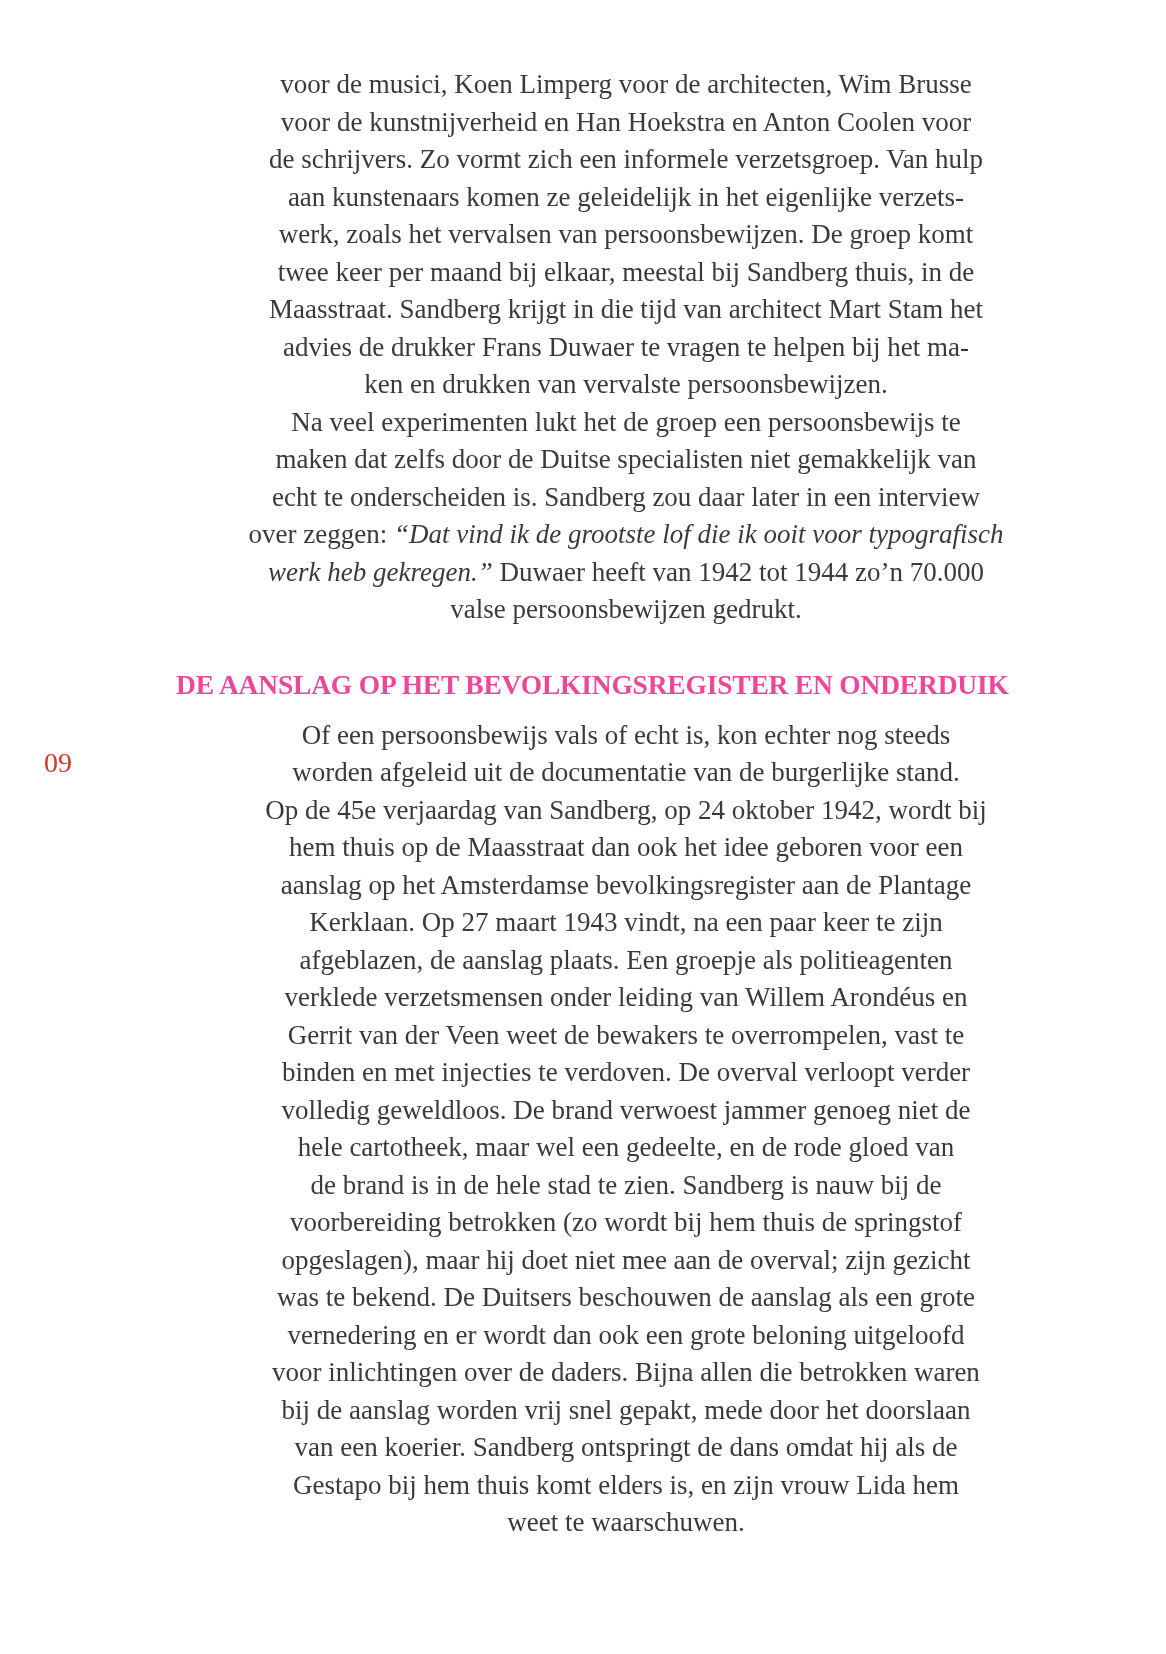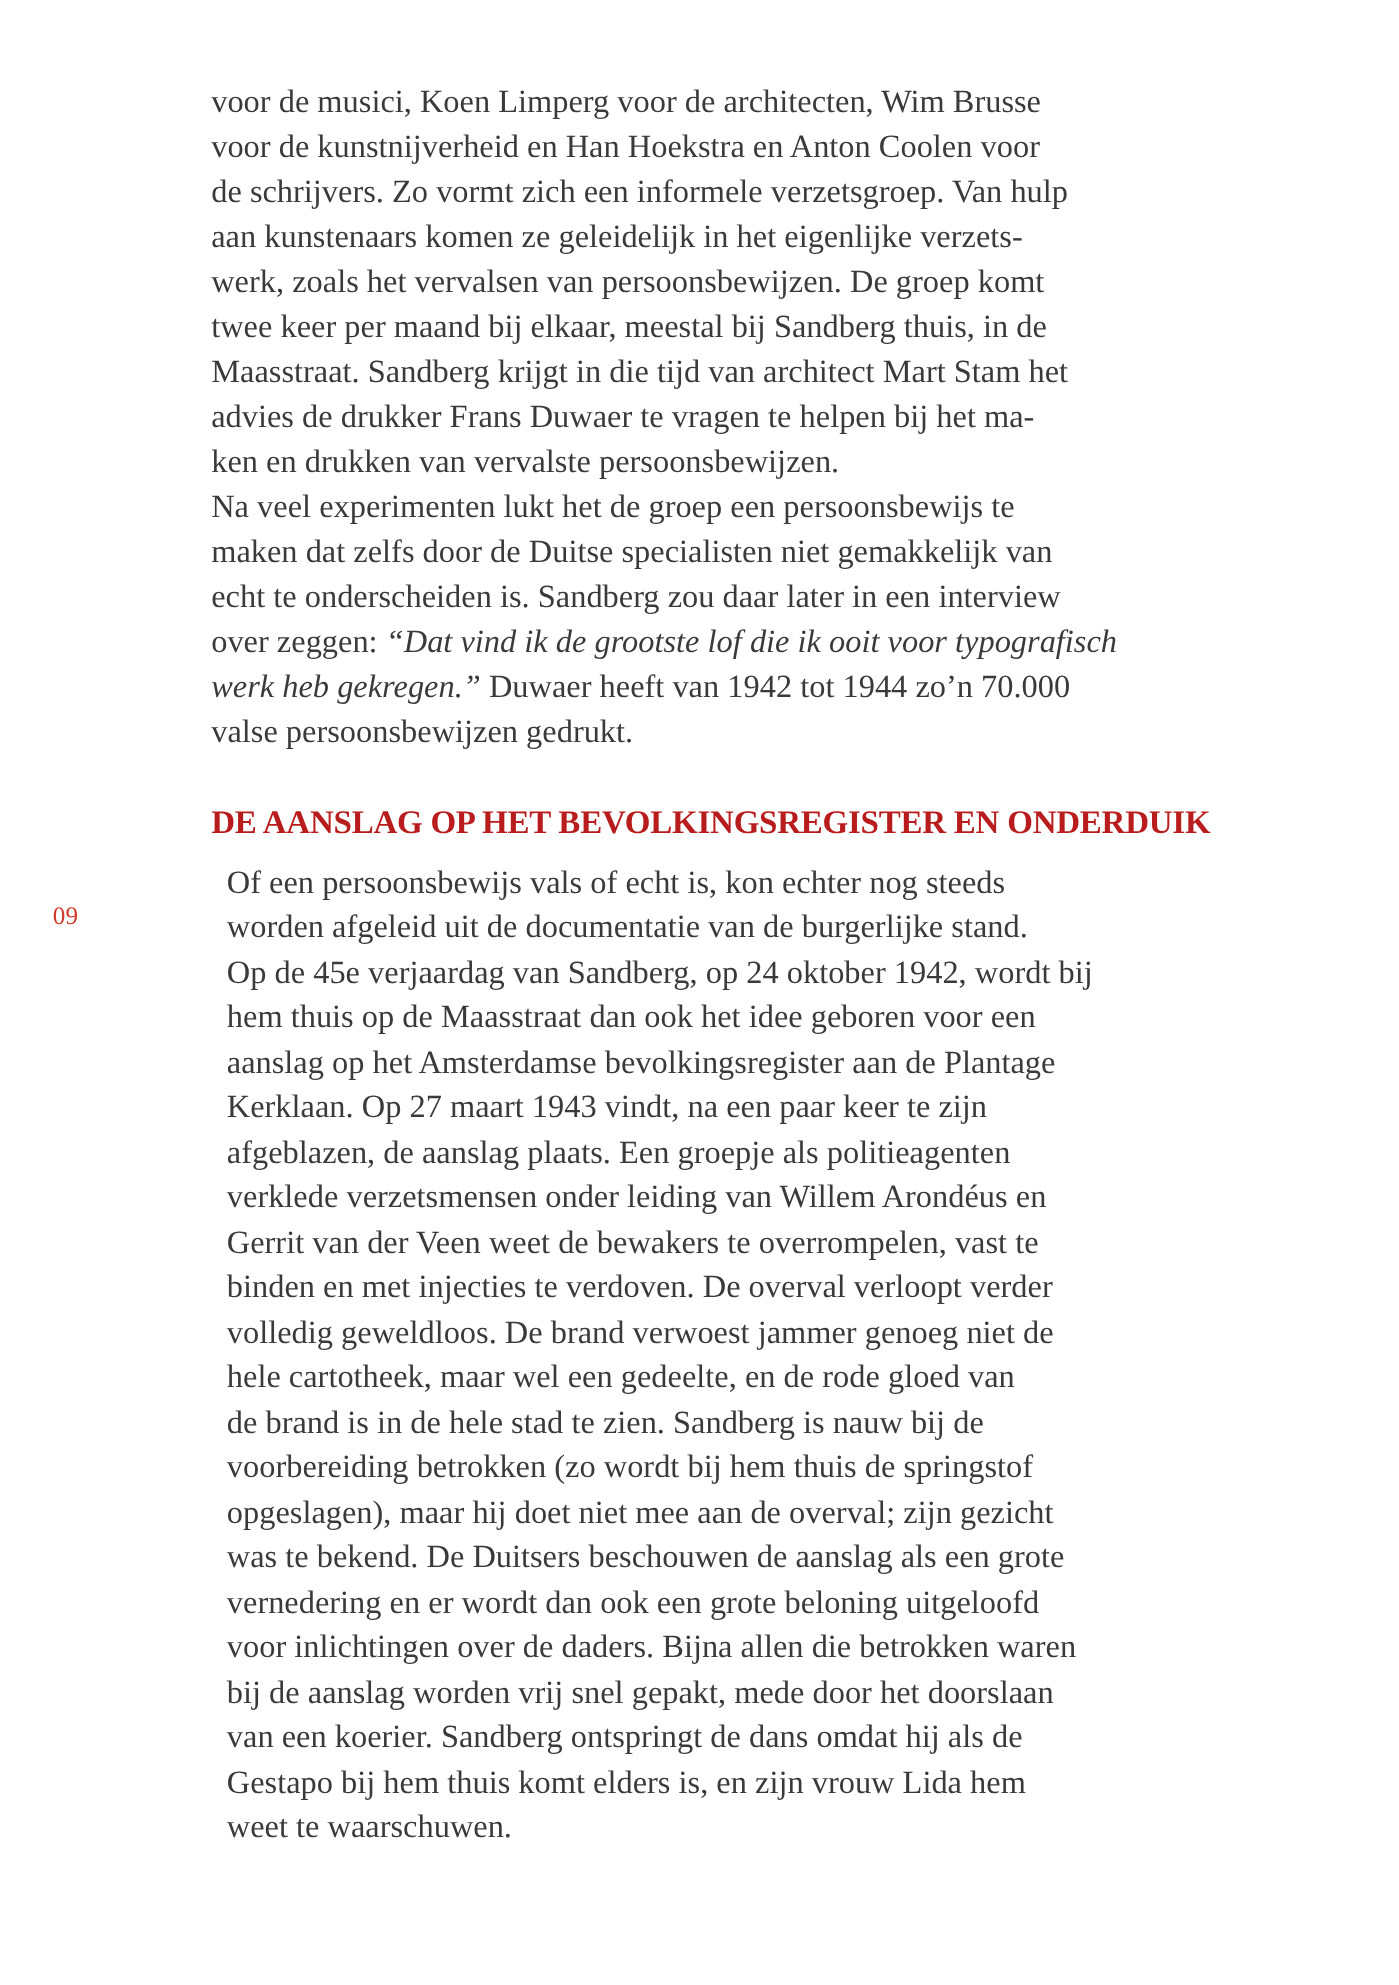--- a/index.html
+++ b/index.html
@@ -21,45 +21,46 @@
     top: 66px;
     width: 900px;
     color: #3a3a3a;
     font-size: 27px;
     line-height: 37.5px;
     white-space: pre-line;
   }
   .para {
     margin: 0;
     padding: 0;
+    text-align: center;
   }
   .quote-italic {
     font-style: italic;
     margin-top: 32px;
   }
   .section-heading {
     margin: 37.5px 0 0 0;
     padding: 0;
     font-size: 27.5px;
     line-height: 37.5px;
     font-weight: 700;
     letter-spacing: -0.2px;
-    color: #b91c1c;
+    color: #ec4899;
     white-space: nowrap;
   }
   .section-body {
     margin: 13px;
     padding: 0;
   }
   .page-number {
     position: absolute;
     left: 44px;
     top: 749px;
     color: #d1392b;
-    font-size: 21px;
+    font-size: 28px;
     line-height: 28px;
     font-family: "Liberation Serif", serif;
   }
 </style>
 </head>
 <body>
 
 <div class="page">
 
   <div class="page-number">09</div>

